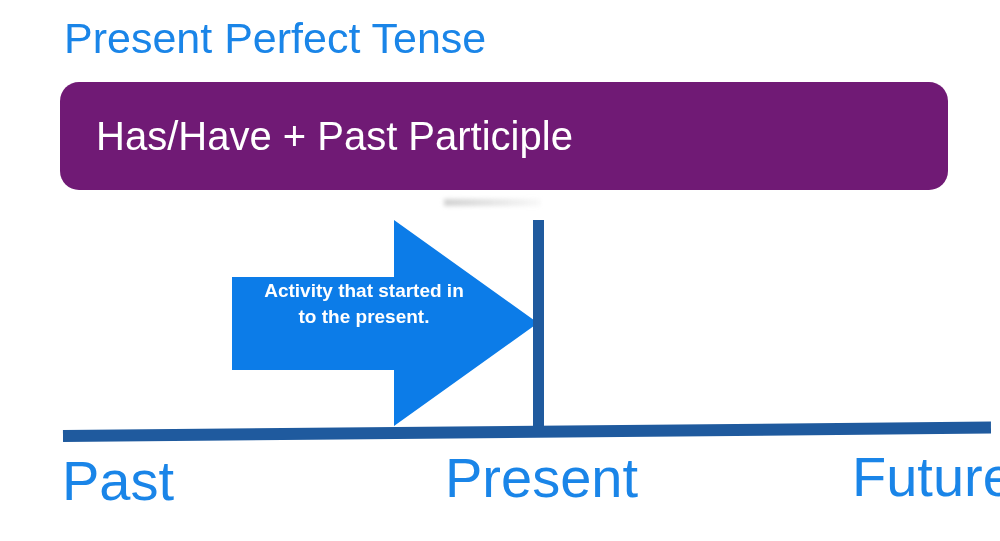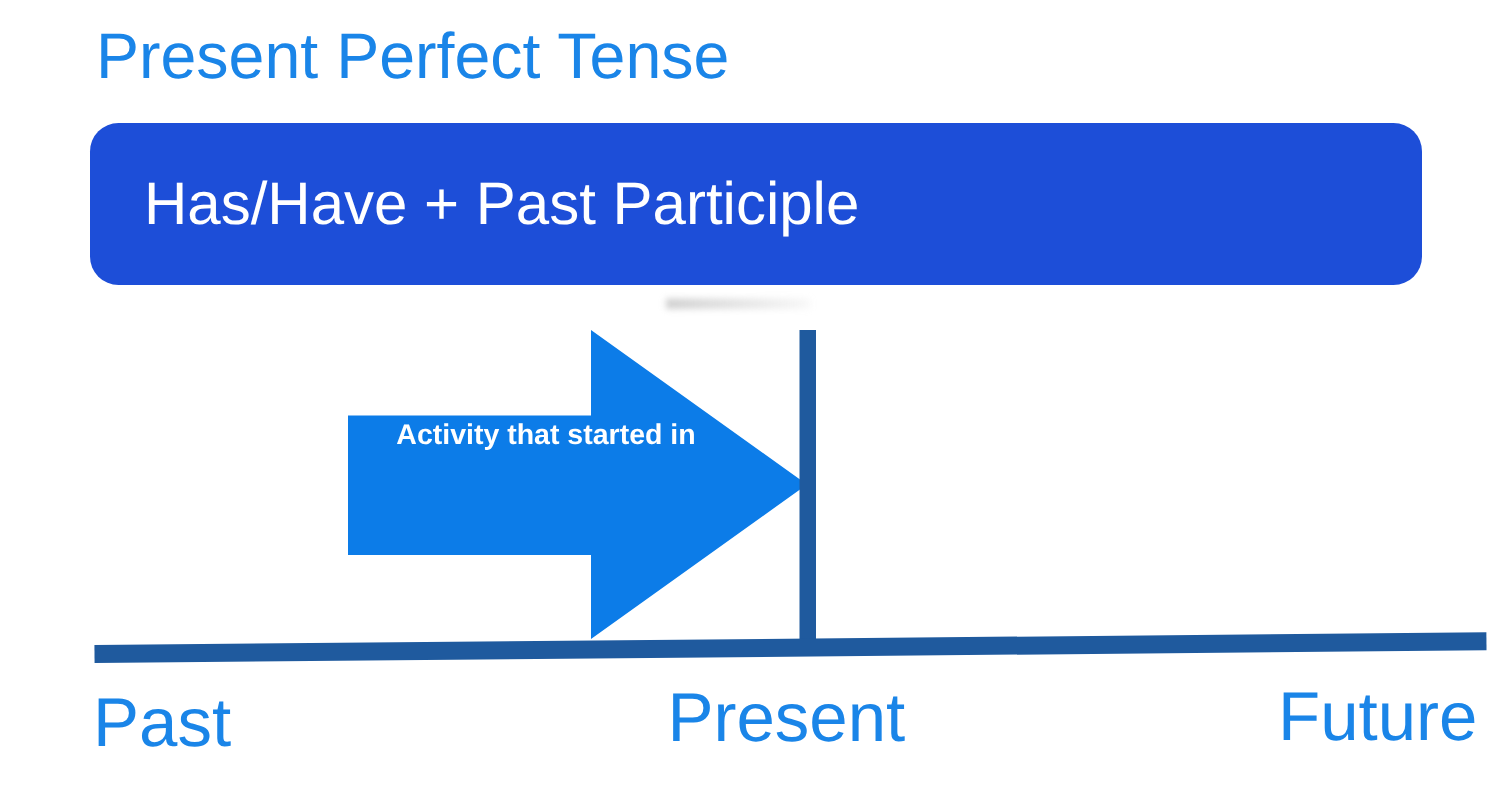--- a/index.html
+++ b/index.html
@@ -34,21 +34,21 @@
     letter-spacing: 0px;
   }
 
   
   #formula-box {
     position: absolute;
     left: 24px;
     top: 82px;
     width: 888px;
     height: 108px;
-    background: #1d4ed8;
+    background: #701a75;
     border-radius: 19px;
     box-sizing: border-box;
   }
   #formula-text {
     position: absolute;
     left: 36px;
     top: 50%;
     transform: translateY(-50%);
     font-size: 40px;
     line-height: 46px;
@@ -99,21 +99,21 @@
     font-size: 19px;
     line-height: 26px;
     font-weight: bold;
     color: #ffffff;
   }
   #arrow-text .ln { display: block; white-space: nowrap; }
 
   
   .tl-label {
     position: absolute;
-    font-size: 46px;
+    font-size: 56px;
     line-height: 52px;
     font-weight: 400;
     color: #1a85e8;
     white-space: nowrap;
   }
   #label-past    { left: 26px;  top: 455px; }
   #label-present { left: 409px; top: 452px; text-align: center; }
   #label-future  { left: 816px; top: 451px; }
 
   
@@ -139,20 +139,21 @@
   </div>
 
   <div id="smudge"></div>
 
   <div id="arrow">
     <svg viewBox="0 0 308 210" xmlns="http://www.w3.org/2000/svg" aria-hidden="true">
       <path d="M 0,59 L 162,59 L 162,2 L 306,105 L 162,208 L 162,152 L 0,152 Z" fill="#0c7ce8"></path>
     </svg>
     <div id="arrow-text">
       <span class="ln">Activity that started in</span>
+      <span class="ln">to the present.</span>
     </div>
   </div>
 
   <div id="present-marker"></div>
 
   <div id="timeline-bar"></div>
 
   <div id="label-past" class="tl-label">Past</div>
 
   <div id="label-present" class="tl-label">Present</div>

